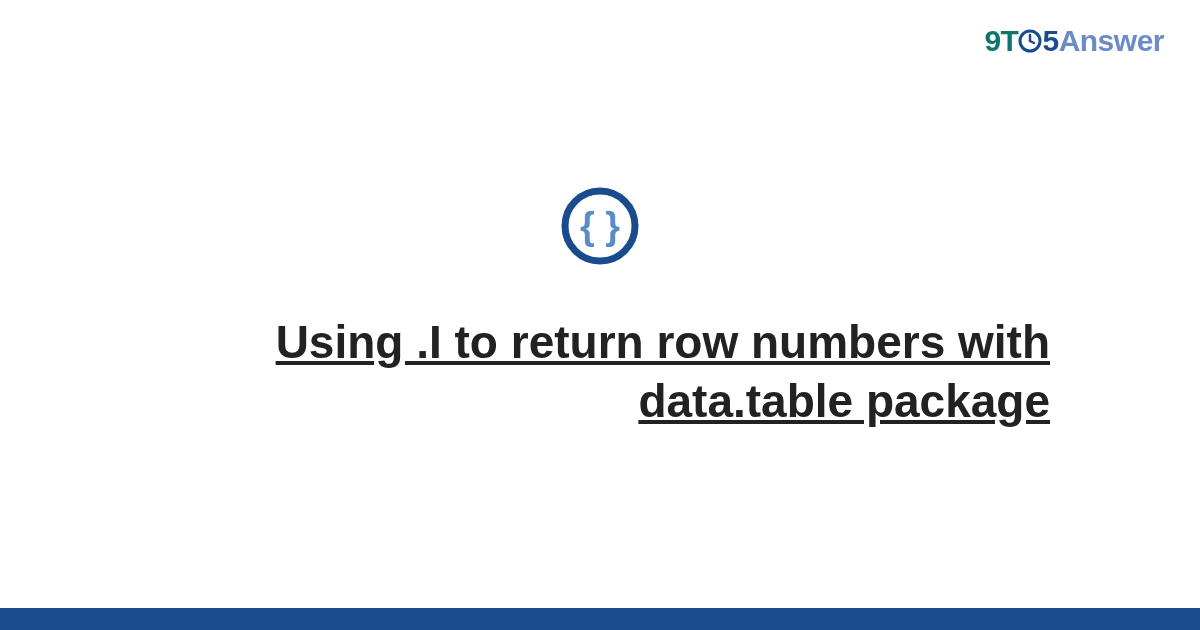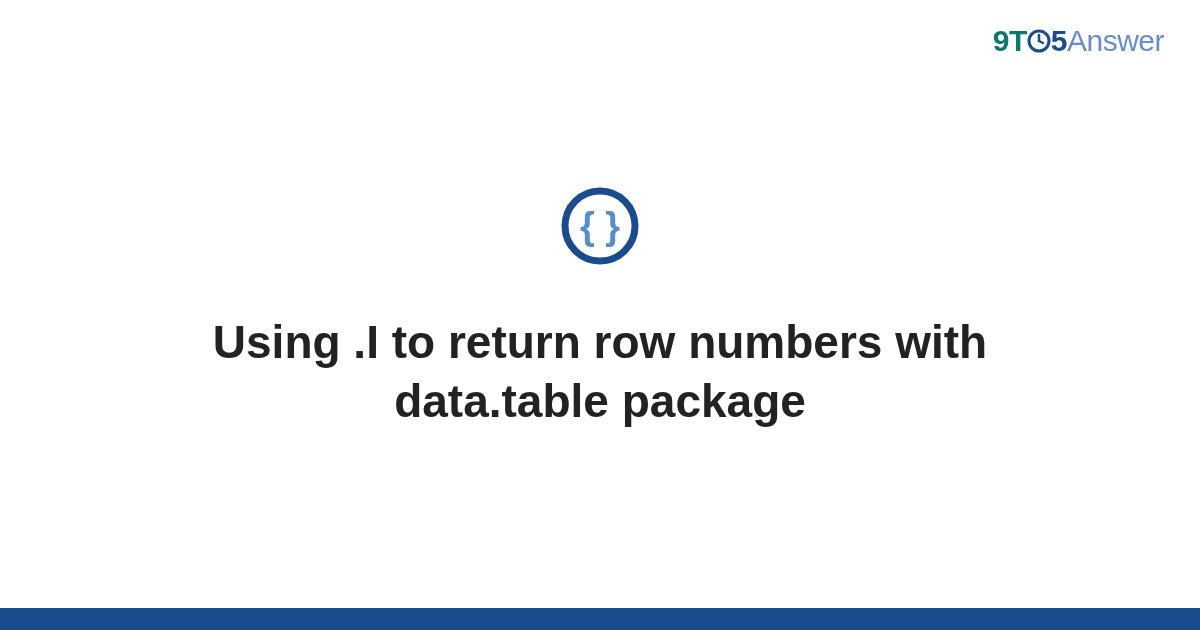--- a/index.html
+++ b/index.html
@@ -21,21 +21,21 @@
       color: #1a4b8c;
     }
     .brand .nine { color: #0f766e; }
     .brand .clock-o {
       display: inline-block;
       vertical-align: baseline;
       position: relative;
       top: 2px;
     }
     .brand .five { color: #1a4b8c; }
-    .brand .answer { color: #6b8cc7; font-weight: 400; }
+    .brand .answer { color: #6b8cc7; font-weight: 700; }
     .content {
       position: absolute;
       top: 0;
       left: 0;
       width: 100%;
       height: 608px;
       display: flex;
       flex-direction: column;
       align-items: center;
       justify-content: center;
@@ -44,23 +44,24 @@
     .category-icon {
       width: 78px;
       height: 78px;
       margin-bottom: 48px;
       margin-top: 10px;
     }
     .title {
       font-size: 46px;
       font-weight: bold;
       color: #222222;
-      text-align: center;
+      text-align: right;
       line-height: 1.28;
       max-width: 900px;
+      text-decoration: underline;
     }
     .bottom-bar {
       position: absolute;
       bottom: 0;
       left: 0;
       width: 100%;
       height: 22px;
       background: #1a4b8c;
     }
   </style>

